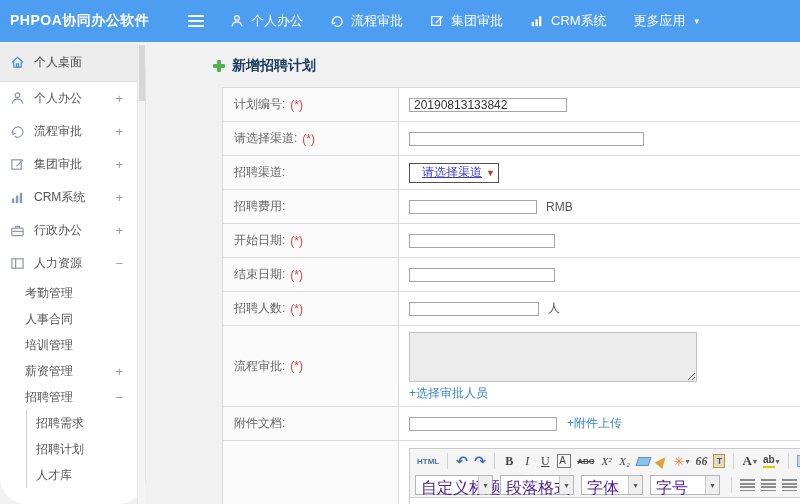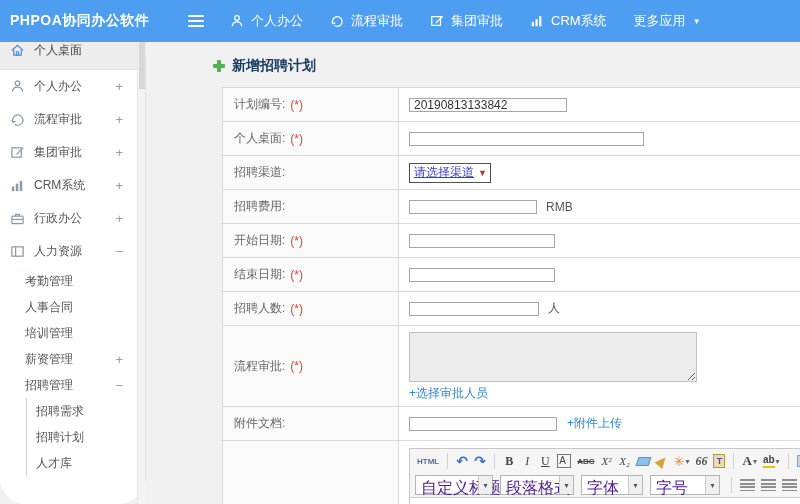--- a/index.html
+++ b/index.html
@@ -11,21 +11,21 @@
     background:var(--header-bg,#4d9df0); display:flex; align-items:center; color:#fff; z-index:5; }
   .brand { font-size:14px; font-weight:bold; padding-left:10px; width:188px; letter-spacing:.5px; }
   .burger { width:16px; display:flex; flex-direction:column; gap:3px; cursor:pointer; margin-right:26px; }
   .burger i { display:block; height:2px; background:#fff; border-radius:1px; }
   .topnav { display:flex; align-items:center; gap:27px; font-size:13px; }
   .nav-item { display:flex; align-items:center; gap:7px; cursor:pointer; white-space:nowrap; }
   .nav-item svg { display:block; }
   .nav-caret { font-size:9px; margin-left:2px; }
 
   
-  .sidebar { position:absolute; top:32px; left:0; width:146px; bottom:0; background:#fff;
+  .sidebar { position:absolute; top:44px; left:0; width:146px; bottom:0; background:#fff;
     border-right:1px solid #e2e2e2;border-radius:26px; }
   .side-inner { position:absolute; left:0; top:0; right:8px; bottom:0; }
   .side-item { height:33px; display:flex; align-items:center; padding:0 10px 0 10px;
     font-size:12px; color:#555; cursor:pointer; }
   .side-item.first { height:38px; background:#ededed; border-bottom:1px solid #e0e0e0; color:#444; }
   .side-item .ico { width:15px; height:15px; margin-right:9px; color:#8c9aa8; flex:0 0 auto; }
   .side-item.first .ico { color:#4a90d9; }
   .side-item .grow { flex:1; }
   .expand { color:#9a9a9a; font-size:13px; padding-right:4px; }
   .submenu .side-item { height:26px; padding-left:25px; }
@@ -48,21 +48,21 @@
   .frow { display:flex; border-bottom:1px solid #d9d9d9; min-height:34px; }
   .fl { width:176px; flex:0 0 176px; background:#fafafa; border-right:1px solid #d9d9d9;
     display:flex; align-items:center; padding-left:11px; font-size:12px; color:#666; }
   .req { color:var(--required-red,#e04343); margin-left:5px; }
   .fv { flex:1; display:flex; align-items:center; padding:5px 0 5px 10px; background:#fff; }
   .fv.col { flex-direction:column; align-items:flex-start; justify-content:flex-start; padding:6px 0 4px 10px; gap:3px; }
   input.txt { height:14px; border:1px solid #a6a6a6; font-size:12px; padding:0 4px; background:#fff; color:#333; }
   .w158{width:158px} .w235{width:235px} .w128{width:128px} .w146{width:146px} .w130{width:130px} .w148{width:148px}
   .suffix { font-size:12px; color:#555; margin-left:9px; }
   .select-box { display:inline-flex; align-items:center; height:20px; border:1px solid #515151;
-    background:#fff; padding:0 3px 0 4px; cursor:pointer; }
+    background:#fff; padding:0 3px 0 12px; cursor:pointer; }
   .sel-txt { font-size:12px; color:var(--select-text,#3e3ec2); text-decoration:underline; }
   .sel-caret { color:var(--select-caret,#b03a2e); font-size:9px; margin-left:4px; }
   textarea.appr { width:288px; height:50px; background:#ececec; border:1px solid #c2c2c2;
     resize:both; font-family:inherit; }
   .blue-link { font-size:12px; color:var(--link-blue,#3786c9); text-decoration:none; cursor:pointer; }
   .ml10 { margin-left:10px; }
 
   
   .editor-row .fv { align-items:flex-start; padding-top:7px; }
   .editor { width:520px; border:1px solid #c9c9c9; background:#f5f5f5; }
@@ -278,21 +278,21 @@
         <span>计划编号:</span>
         <span class="req">(*)</span>
       </div>
       <div class="fv">
         <input class="txt w158" value="20190813133842" style="">
       </div>
     </div>
 
     <div class="frow">
       <div class="fl">
-        <span>个人桌面:</span>
+        <span>请选择渠道:</span>
         <span class="req">(*)</span>
       </div>
       <div class="fv">
         <input class="txt w235" value="" style="">
       </div>
     </div>
 
     <div class="frow">
       <div class="fl">
         <span>招聘渠道:</span>

